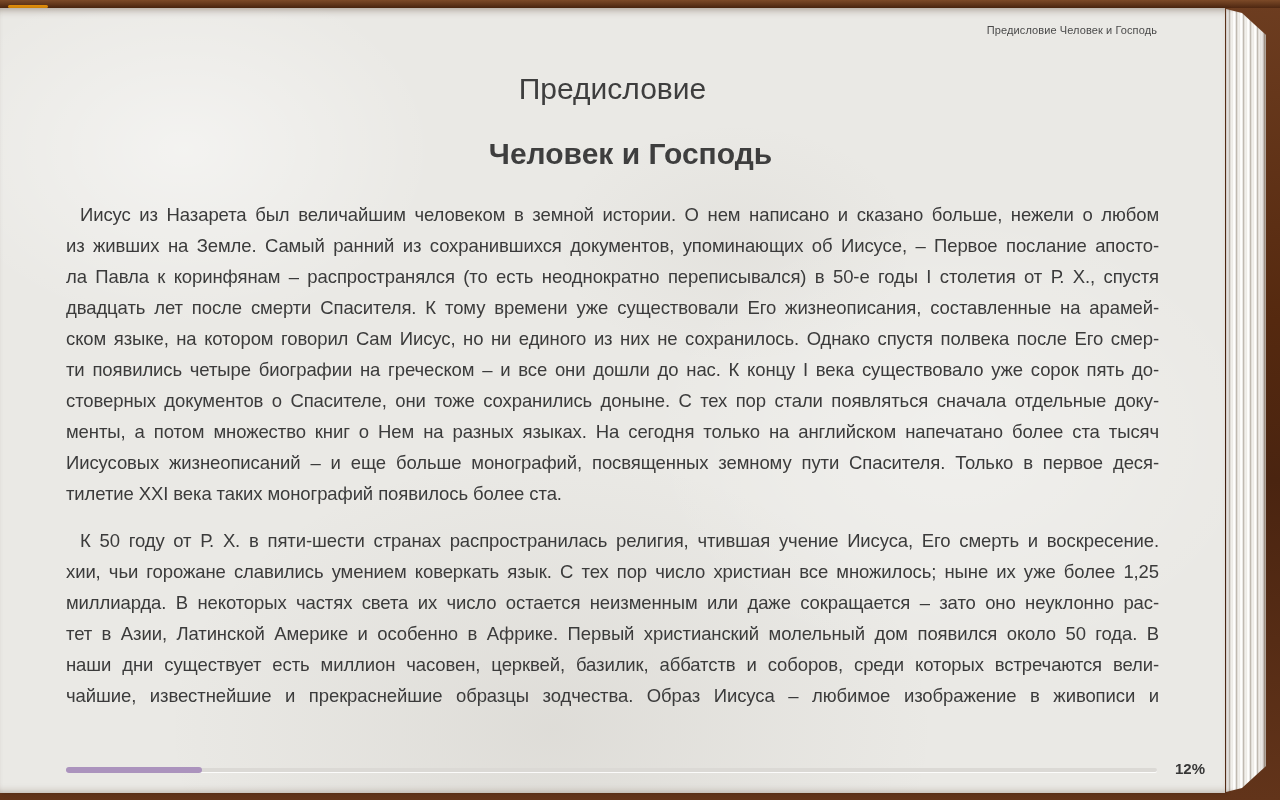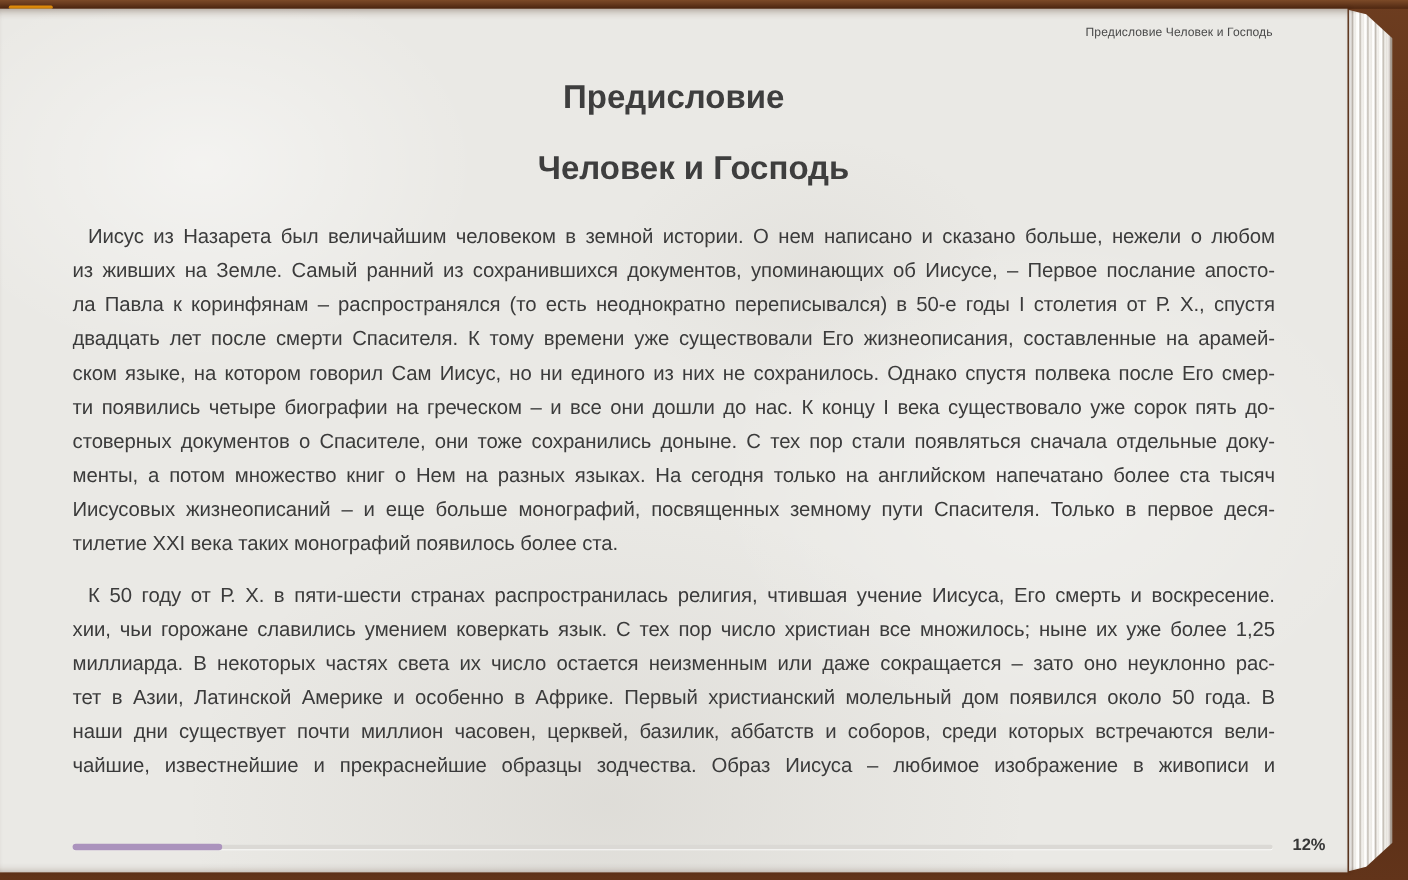--- a/index.html
+++ b/index.html
@@ -49,21 +49,21 @@
     background: linear-gradient(90deg,
       #f7f6f3 0%, #eeedе9 30%, #dddbd5 58%, #c2bfb8 76%, #d8d6d0 86%, rgba(234,233,229,0) 100%);
     pointer-events: none;
   }
   .chapter-header {
     position: absolute; top: 16px; right: 68px;
     font-size: 11px; color: #4a4a4a; letter-spacing: 0.1px;
   }
   .headings { text-align: center; color: #3e3e3e; }
   .h1 {
-    margin: 64px 0 0 0; font-size: 30px; line-height: 34px; font-weight: bold;
+    margin: 64px 0 0 0; font-size: 30px; line-height: 34px; font-weight: normal;
   }
   .h2 {
     margin: 31px 0 0 0; font-size: 30px; line-height: 34px; font-weight: bold; padding-left: 36px;
   }
   .body-text {
     margin: 28px 66px 0 66px;
     font-size: 18.5px; line-height: 31px; color: #3b3b3b;
     letter-spacing: -0.1px;
   }
   .text-line {
@@ -114,21 +114,21 @@
         <div class="text-line">ском языке, на котором говорил Сам Иисус, но ни единого из них не сохранилось. Однако спустя полвека после Его смер-</div>
         <div class="text-line">ти появились четыре биографии на греческом – и все они дошли до нас. К концу I века существовало уже сорок пять до-</div>
         <div class="text-line">стоверных документов о Спасителе, они тоже сохранились доныне. С тех пор стали появляться сначала отдельные доку-</div>
         <div class="text-line">менты, а потом множество книг о Нем на разных языках. На сегодня только на английском напечатано более ста тысяч</div>
         <div class="text-line">Иисусовых жизнеописаний – и еще больше монографий, посвященных земному пути Спасителя. Только в первое деся-</div>
         <div class="text-line endleft">тилетие XXI века таких монографий появилось более ста.</div>
         <div class="text-line first">К 50 году от Р. Х. в пяти-шести странах распространилась религия, чтившая учение Иисуса, Его смерть и воскресение.</div>
         <div class="text-line">хии, чьи горожане славились умением коверкать язык. С тех пор число христиан все множилось; ныне их уже более 1,25</div>
         <div class="text-line">миллиарда. В некоторых частях света их число остается неизменным или даже сокращается – зато оно неуклонно рас-</div>
         <div class="text-line">тет в Азии, Латинской Америке и особенно в Африке. Первый христианский молельный дом появился около 50 года. В</div>
-        <div class="text-line">наши дни существует почти миллион часовен, церквей, базилик, аббатств и соборов, среди которых встречаются вели-</div>
+        <div class="text-line">наши дни существует есть миллион часовен, церквей, базилик, аббатств и соборов, среди которых встречаются вели-</div>
         <div class="text-line">чайшие, известнейшие и прекраснейшие образцы зодчества. Образ Иисуса – любимое изображение в живописи и</div>
       </div>
 
     <div class="footer">
       <div class="progress-track" id="progress-track" style="background: rgb(219, 217, 213);">
         <div class="progress-fill" id="progress-fill" style="width: 12.5%; background: rgb(171, 147, 189);"></div>
       </div>
       <div class="progress-pct">12%</div>
     </div>
   </div>

